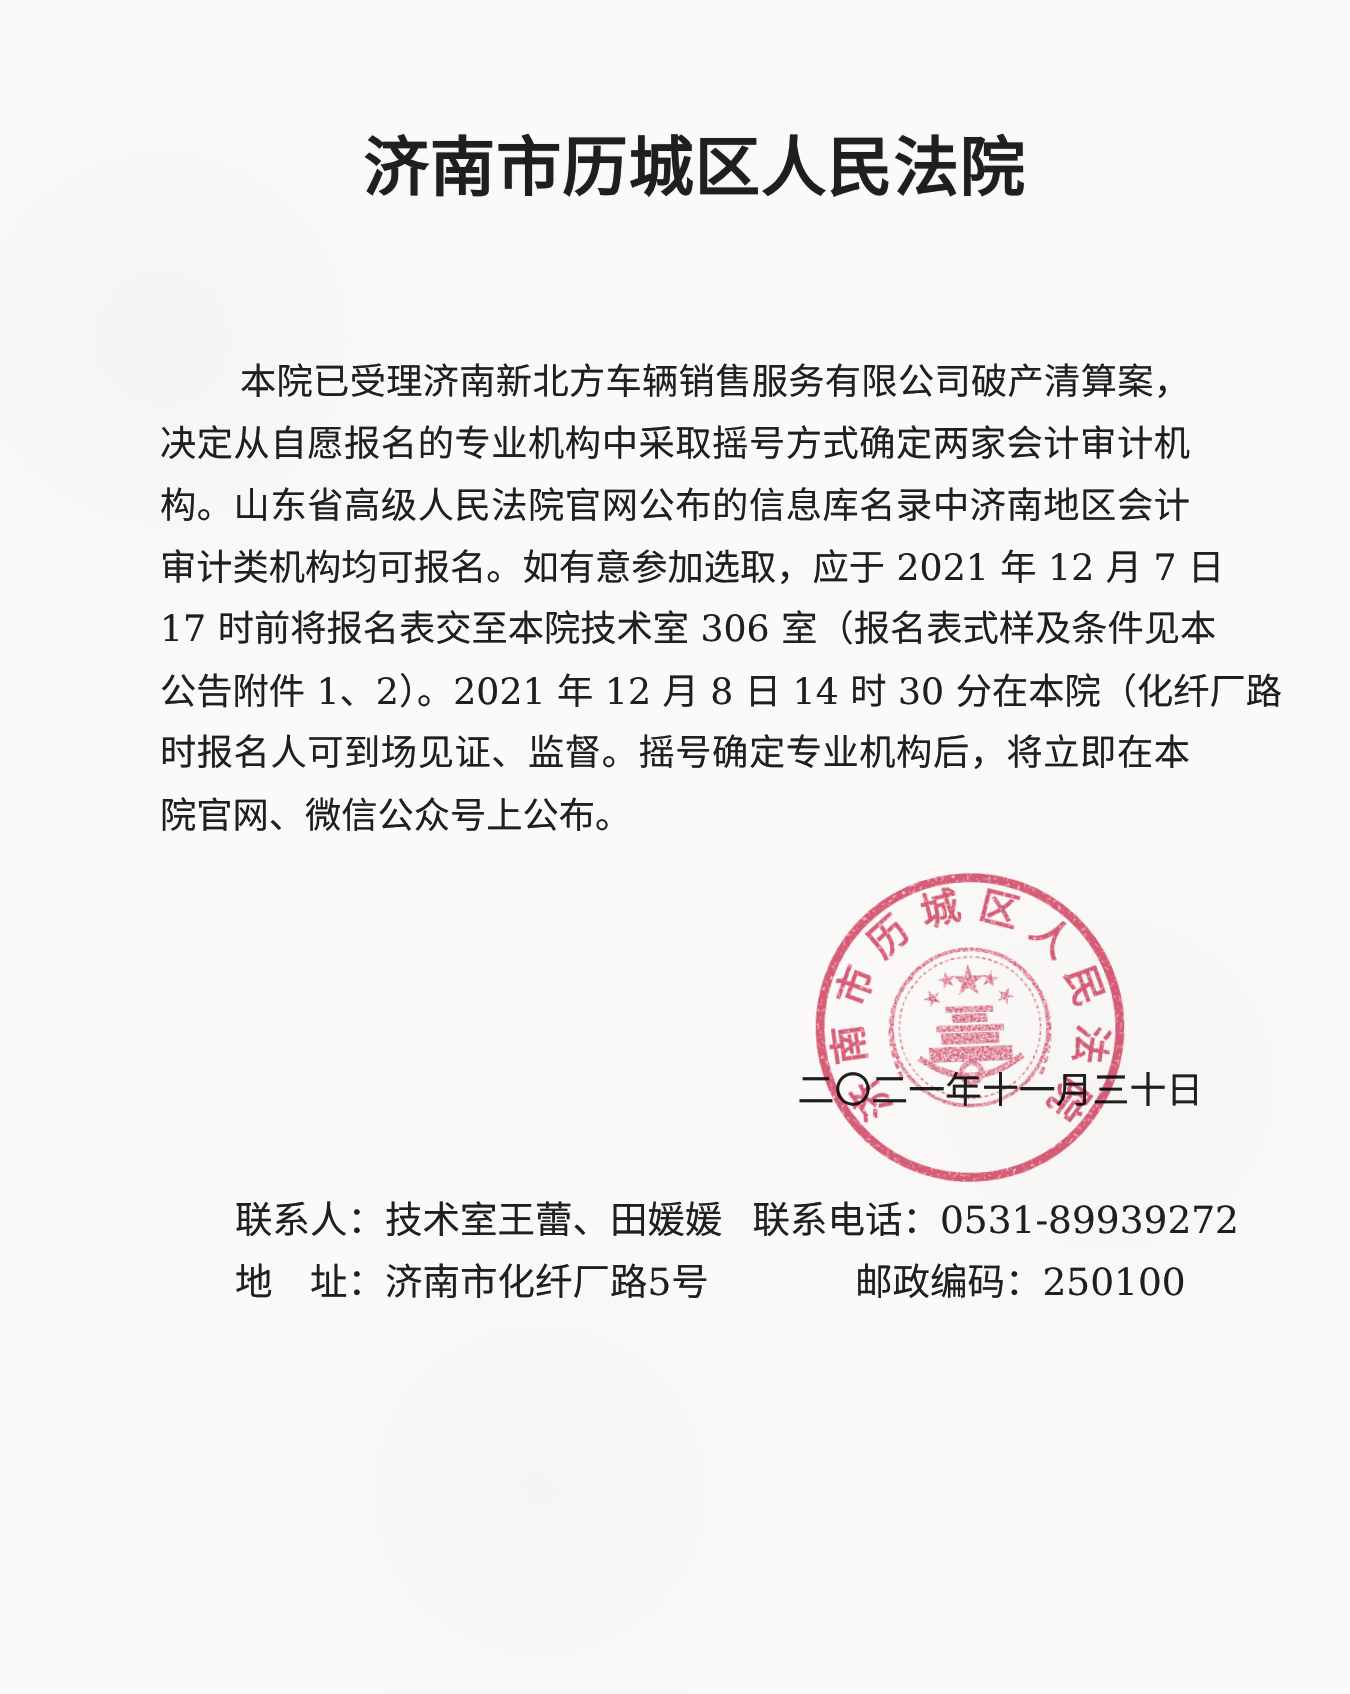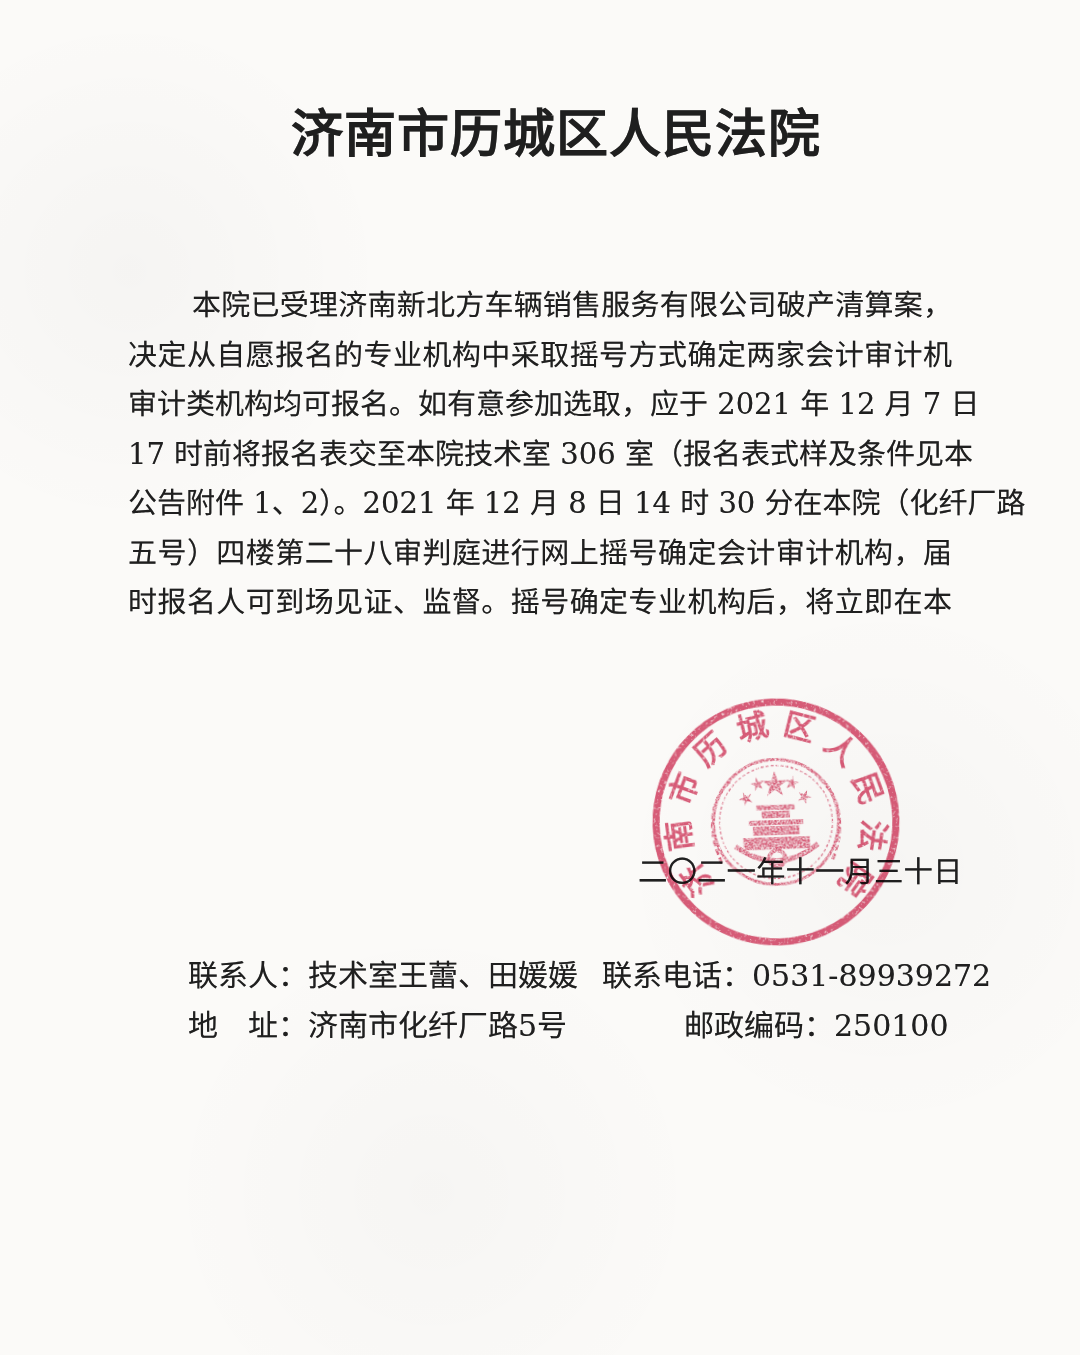--- a/index.html
+++ b/index.html
@@ -127,25 +127,26 @@
 <body>
 
 <div class="page">
 
   <h1 class="court-name">济南市历城区人民法院</h1>
 
 
   <div class="body-block">
     <div class="body-line indent">本院已受理济南新北方车辆销售服务有限公司破产清算案，</div>
     <div class="body-line">决定从自愿报名的专业机构中采取摇号方式确定两家会计审计机</div>
+    <div class="body-line">构。山东省高级人民法院官网公布的信息库名录中济南地区会计</div>
     <div class="body-line">审计类机构均可报名。如有意参加选取，应于 2021 年 12 月 7 日</div>
     <div class="body-line">17 时前将报名表交至本院技术室 306 室（报名表式样及条件见本</div>
     <div class="body-line">公告附件 1、2）。2021 年 12 月 8 日 14 时 30 分在本院（化纤厂路</div>
-    <div class="body-line">五号）四楼第二十八审判庭进行网上摇号确定会计审计机构，届</div>
     <div class="body-line">时报名人可到场见证、监督。摇号确定专业机构后，将立即在本</div>
+    <div class="body-line last">院官网、微信公众号上公布。</div>
   </div>
 
   <div class="issue-date">二〇二一年十一月三十日</div>
 
   <svg class="official-seal" viewBox="0 0 254 254" xmlns="http://www.w3.org/2000/svg">
     <defs>
       <path id="star-shape" d="M0,-10 L5.88,8.09 L-9.51,-3.09 L9.51,-3.09 L-5.88,8.09 Z"></path>
       <filter id="stamp-grain" x="-15%" y="-15%" width="130%" height="130%">
         <feTurbulence type="fractalNoise" baseFrequency="0.5" numOctaves="2" seed="11" result="noise"></feTurbulence>
         <feColorMatrix in="noise" type="matrix" values="0 0 0 0 0  0 0 0 0 0  0 0 0 0 0  0 0 0 1.8 -0.28" result="alpha"></feColorMatrix>

